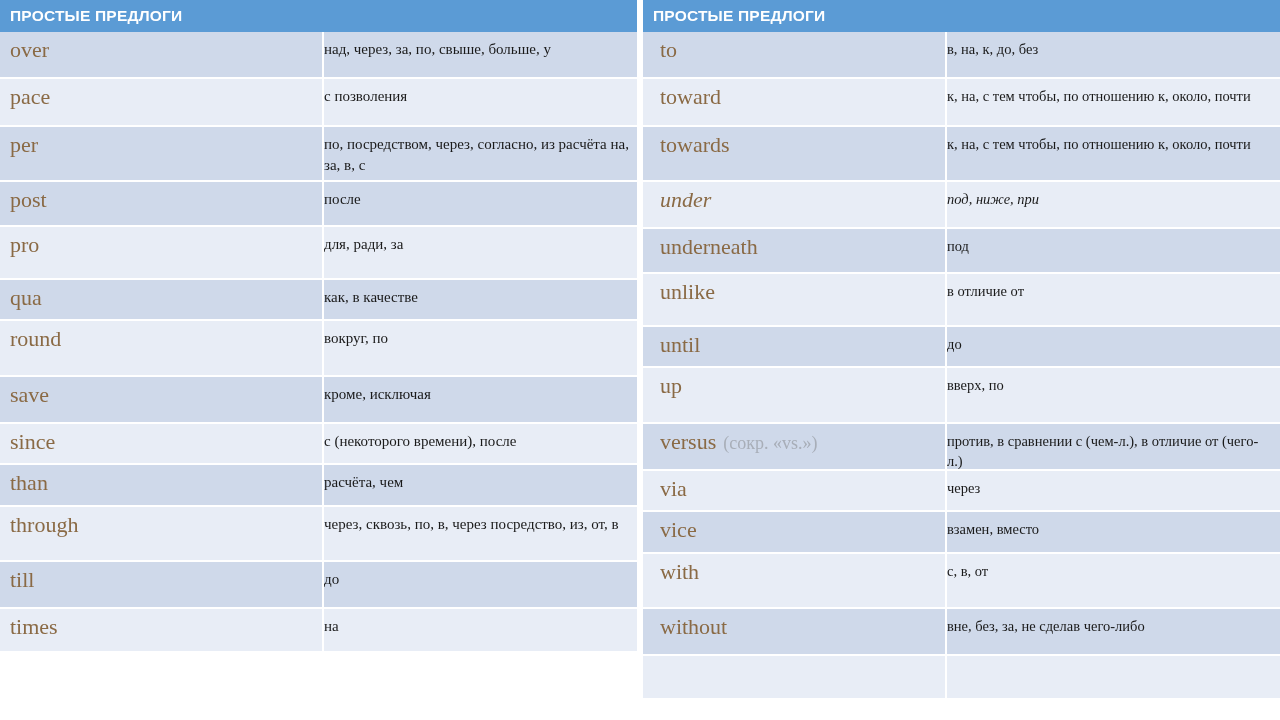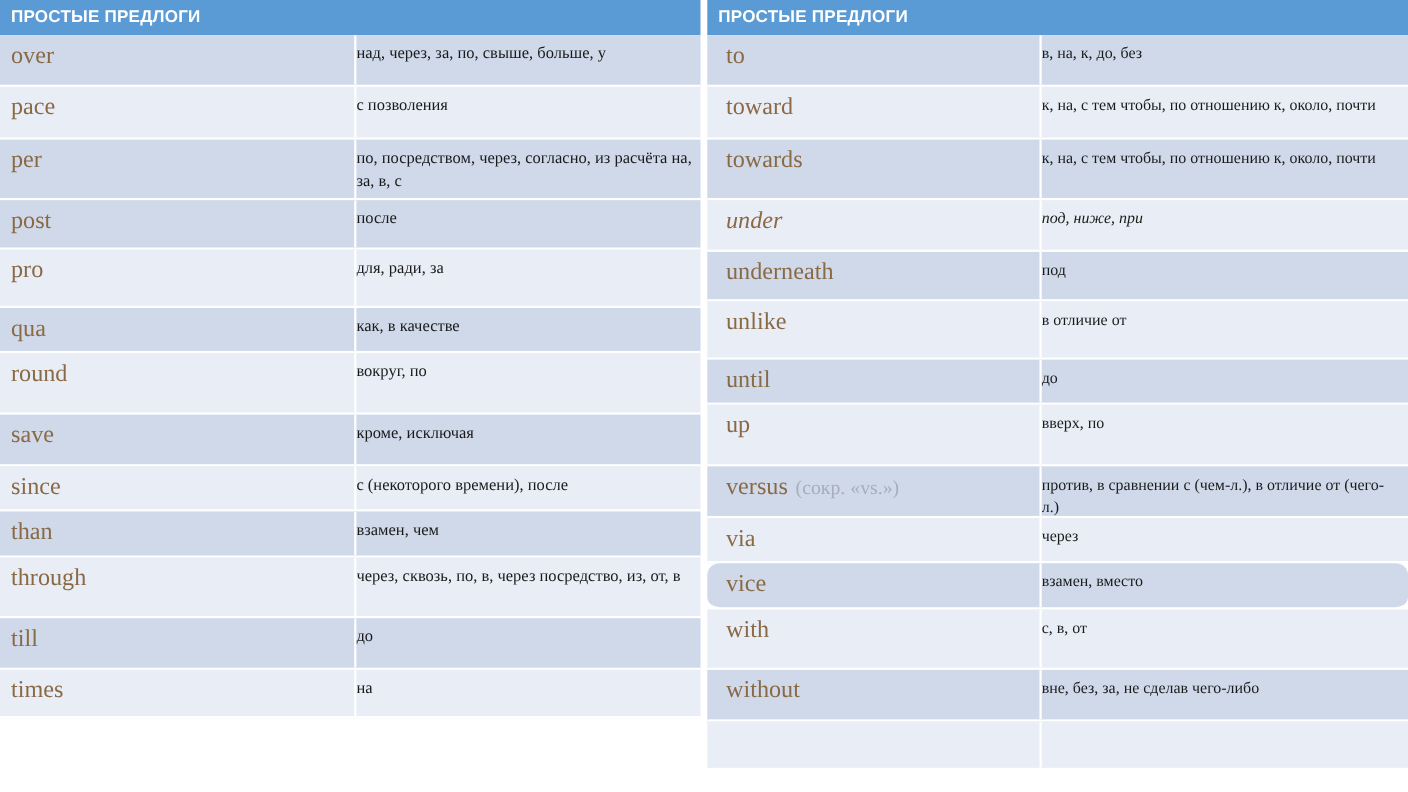--- a/index.html
+++ b/index.html
@@ -149,21 +149,21 @@
         <div class="trow band-a" style="height: 47px; flex: 0 0 47px;">
           <div class="cell-word"><span class="word">save</span></div>
           <div class="cell-trans"><span class="trans">кроме, исключая</span></div>
         </div>
         <div class="trow band-b" style="height: 41px; flex: 0 0 41px;">
           <div class="cell-word"><span class="word">since</span></div>
           <div class="cell-trans"><span class="trans">с (некоторого времени), после</span></div>
         </div>
         <div class="trow band-a" style="height: 42px; flex: 0 0 42px;">
           <div class="cell-word"><span class="word">than</span></div>
-          <div class="cell-trans"><span class="trans">взамен, чем</span></div>
+          <div class="cell-trans"><span class="trans">расчёта, чем</span></div>
         </div>
         <div class="trow band-b" style="height: 55px; flex: 0 0 55px;">
           <div class="cell-word"><span class="word">through</span></div>
           <div class="cell-trans"><span class="trans">через, сквозь, по, в, через посредство, из, от, в</span></div>
         </div>
         <div class="trow band-a" style="height: 47px; flex: 0 0 47px;">
           <div class="cell-word"><span class="word">till</span></div>
           <div class="cell-trans"><span class="trans">до</span></div>
         </div>
         <div class="trow band-b" style="height: 44px; flex: 0 0 44px;">
@@ -213,21 +213,21 @@
           <div class="cell-trans"><span class="trans">вверх, по</span></div>
         </div>
         <div class="trow band-a" style="height: 47px; flex: 0 0 47px;">
           <div class="cell-word"><span class="word">versus</span><span class="word-note">(сокр. «vs.»)</span></div>
           <div class="cell-trans"><span class="trans">против, в сравнении с (чем-л.), в отличие от (чего-л.)</span></div>
         </div>
         <div class="trow band-b" style="height: 41px; flex: 0 0 41px;">
           <div class="cell-word"><span class="word">via</span></div>
           <div class="cell-trans"><span class="trans">через</span></div>
         </div>
-        <div class="trow band-a" style="height: 42px; flex: 0 0 42px; border-radius: 11px;">
+        <div class="trow band-a" style="height: 42px; flex: 0 0 42px;">
           <div class="cell-word"><span class="word">vice</span></div>
           <div class="cell-trans"><span class="trans">взамен, вместо</span></div>
         </div>
         <div class="trow band-b" style="height: 55px; flex: 0 0 55px;">
           <div class="cell-word"><span class="word">with</span></div>
           <div class="cell-trans"><span class="trans">с, в, от</span></div>
         </div>
         <div class="trow band-a" style="height: 47px; flex: 0 0 47px;">
           <div class="cell-word"><span class="word">without</span></div>
           <div class="cell-trans"><span class="trans">вне, без, за, не сделав чего-либо</span></div>

